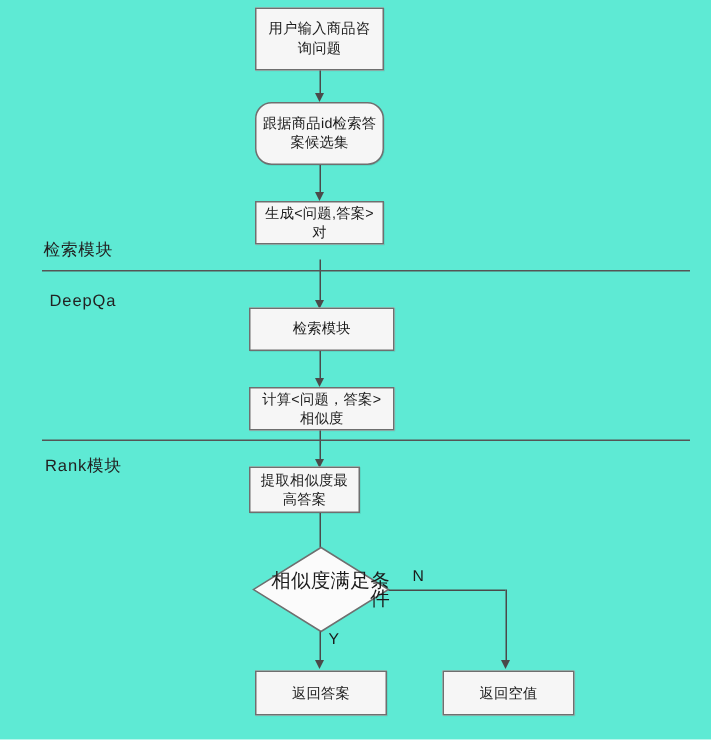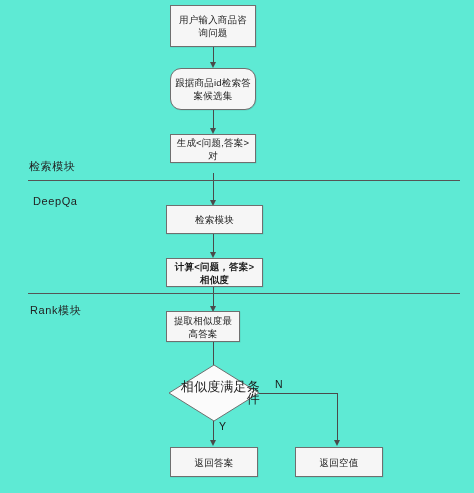--- a/index.html
+++ b/index.html
@@ -131,21 +131,21 @@
 
   <div class="divider" style="left:28px; top:180px; width:432px;"></div>
 
   <div class="node" style="left:166px; top:205px; width:97px; height:29px;">
     <span>检索模块</span>
   </div>
 
   <div class="vline" style="left:213px; top:234px; height:20px;"></div>
   <div class="arrow-down" style="left:210px; top:252px;"></div>
 
-  <div class="node" style="left:166px; top:258px; width:97px; height:29px;font-weight:bold;">
+  <div class="node" style="left:166px; top:258px; width:97px; height:29px;">
     <span>计算&lt;问题，答案&gt;相似度</span>
   </div>
 
   <div class="vline" style="left:213px; top:287px; height:22px;"></div>
   <div class="arrow-down" style="left:210px; top:306px;"></div>
 
   <div class="divider" style="left:28px; top:293px; width:432px;"></div>
 
   <div class="node" style="left:166px; top:311px; width:74px; height:31px;">
     <span>提取相似度最高答案</span>

